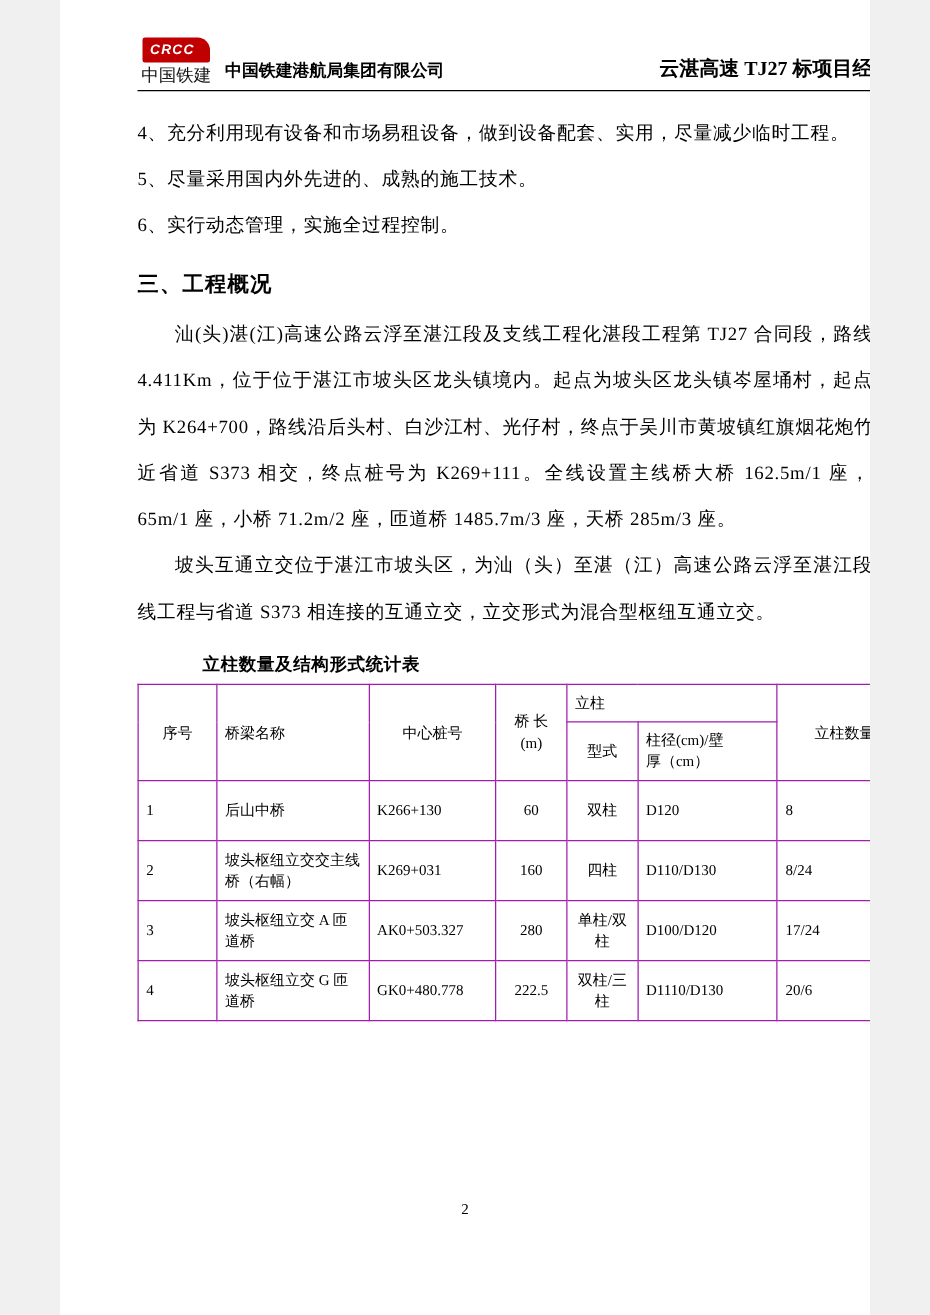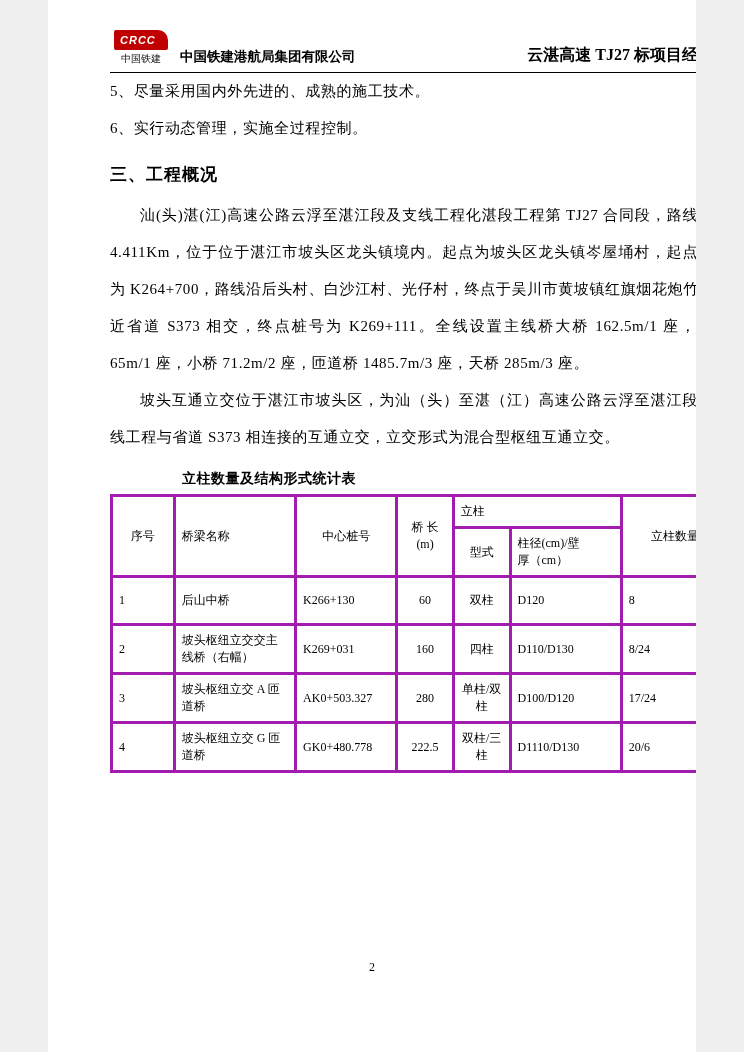--- a/index.html
+++ b/index.html
@@ -56,21 +56,21 @@
     color: #fff;
     font-family: "Liberation Sans", sans-serif;
     font-size: 11px;
     font-style: italic;
     font-weight: bold;
     letter-spacing: 1px;
     line-height: 14px;
   }
   .logo-text {
     margin-top: 2px;
-    font-size: 10px;
+    font-size: 14px;
     font-family: "Liberation Sans", sans-serif;
     letter-spacing: 0px;
     color: #111;
     white-space: nowrap;
   }
   .header-left {
     font-size: 13.5px;
     font-weight: bold;
     font-family: "Liberation Sans", sans-serif;
     padding-bottom: 4px;
@@ -107,34 +107,34 @@
     font-family: Liberation Serif, serif;
     line-height: 44px;
     margin: 6px 0 0 0;
     letter-spacing: 1px;
   }
 
   .table-title {
     font-size: 14px;
     font-weight: bold;
     font-family: "Liberation Sans", sans-serif;
-    margin: 14px 0 6px 72px;
+    margin: 14px 0 6px 52px;
     letter-spacing: 0.5px;
   }
 
   
   table.stat {
     border-collapse: collapse;
     width: 620px;
     font-size: 12px;
     font-family: "Liberation Serif", serif;
     table-layout: fixed;
   }
   table.stat td, table.stat th {
-    border: 3px solid #a21caf;
+    border: 1px solid #a21caf;
     padding: 6px 6px;
     vertical-align: middle;
     font-weight: normal;
     line-height: 17px;
   }
   .c-center { text-align: center; }
   .rowh { height: 48px; }
   .hdr-row1 { height: 26px; }
   .hdr-row2 { height: 42px; }
 
@@ -160,20 +160,21 @@
         <div class="logo-mark">
           <div class="slash">CRCC</div>
         </div>
         <div class="logo-text">中国铁建</div>
       </div>
       <div class="header-left">中国铁建港航局集团有限公司</div>
       <div class="header-right">云湛高速 TJ27 标项目经理部</div>
     </div>
     <div class="header-rule"></div>
 
+    <p class="para first">4、充分利用现有设备和市场易租设备，做到设备配套、实用，尽量减少临时工程。</p>
     <p class="para">5、尽量采用国内外先进的、成熟的施工技术。</p>
     <p class="para">6、实行动态管理，实施全过程控制。</p>
 
     <h2 class="section-title">三、工程概况</h2>
 
     <p class="para indent">汕(头)湛(江)高速公路云浮至湛江段及支线工程化湛段工程第 TJ27 合同段，路线全长 4.411Km，位于位于湛江市坡头区龙头镇境内。起点为坡头区龙头镇岑屋埇村，起点桩号为 K264+700，路线沿后头村、白沙江村、光仔村，终点于吴川市黄坡镇红旗烟花炮竹厂附近省道 S373 相交，终点桩号为 K269+111。全线设置主线桥大桥 162.5m/1 座，中桥 65m/1 座，小桥 71.2m/2 座，匝道桥 1485.7m/3 座，天桥 285m/3 座。</p>
     <p class="para indent">坡头互通立交位于湛江市坡头区，为汕（头）至湛（江）高速公路云浮至湛江段及支线工程与省道 S373 相连接的互通立交，立交形式为混合型枢纽互通立交。</p>
 
     <div class="table-title">立柱数量及结构形式统计表</div>
 

